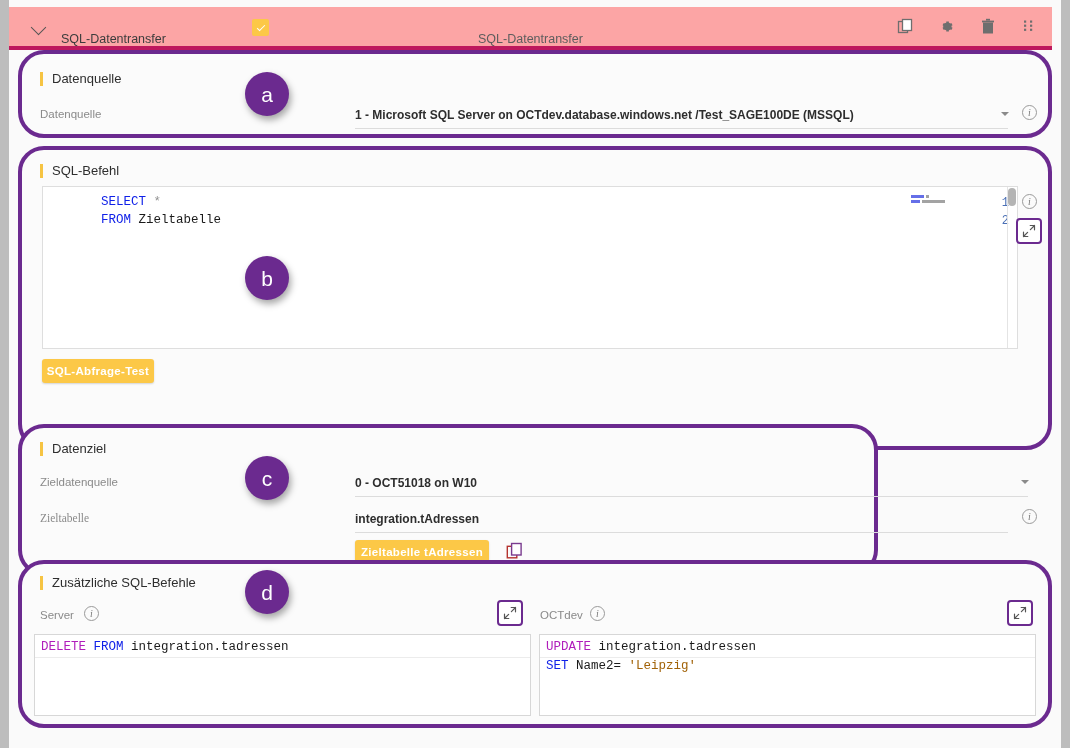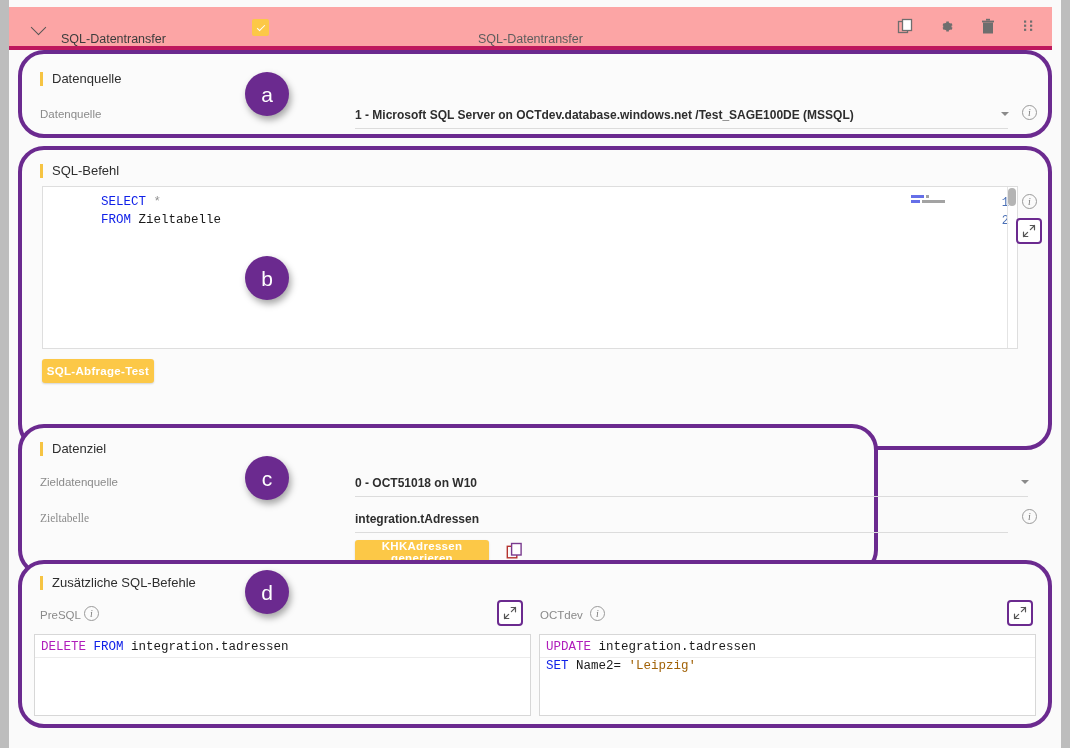--- a/index.html
+++ b/index.html
@@ -386,35 +386,35 @@
   <div class="field-label" style="left:18px; top:48px;">Zieldatenquelle</div>
   <div class="field-value" style="left:333px; top:48px;">0 - OCT51018 on W10</div>
   <div class="field-underline" style="left:333px; top:68px; width:673px;"></div>
   <div class="caret-down" style="left:999px; top:52px;"></div>
 
   <div class="field-label" style="left:18px; top:84px;font-family:Liberation Serif, serif;">Zieltabelle</div>
   <div class="field-value" style="left:333px; top:84px;">integration.tAdressen</div>
   <div class="field-underline" style="left:333px; top:104px; width:653px;"></div>
   <span class="info-icon info-abs" style="left:1000px; top:81px;">i</span>
 
-  <button class="yellow-btn" style="left:333px; top:112px; width:134px; height:24px;">KHKAdressen generieren</button>
+  <button class="yellow-btn" style="left:333px; top:112px; width:134px; height:24px;">Zieltabelle tAdressen</button>
 
   <div class="copy-icon-sm" style="position:absolute; left:484px; top:114px;">
     <svg width="17" height="18" viewBox="0 0 17 18">
       <rect x="1.3" y="4.3" width="9.5" height="11.5" fill="none" stroke="#b4332f" stroke-width="1.4"></rect>
       <rect x="5.6" y="1.5" width="9.5" height="11.5" fill="#fff" stroke="#7a3b8f" stroke-width="1.4"></rect>
     </svg>
   </div>
 </div>
 <div class="badge" style="left:245px; top:456px;">c</div>
 
 <div class="section sec-d">
   <div class="sec-title" style="left:18px; top:12px;">Zusätzliche SQL-Befehle</div>
 
-  <div class="field-label" style="left:18px; top:45px;">PreSQL</div>
+  <div class="field-label" style="left:18px; top:45px;">Server</div>
   <span class="info-icon info-abs" style="left:62px; top:42px;">i</span>
   <div class="expand-btn" style="left:475px; top:36px;">
     <svg width="14" height="14" viewBox="0 0 14 14">
       <path d="M8.2 1.5h4.3v4.3M12.5 1.5L8.4 5.6M5.8 12.5H1.5V8.2M1.5 12.5l4.1-4.1" fill="none" stroke="#555" stroke-width="1.2" stroke-linecap="round" stroke-linejoin="round"></path>
     </svg>
   </div>
 
   <div class="sql-box" style="left:12px; width:497px;">
     <div class="row" style="top:5px;"><span class="kw2">DELETE</span><span class="id"> </span><span class="kw">FROM</span><span class="id"> </span><span class="id">integration.tadressen</span></div>
     <div class="hr" style="top:22px;"></div>

